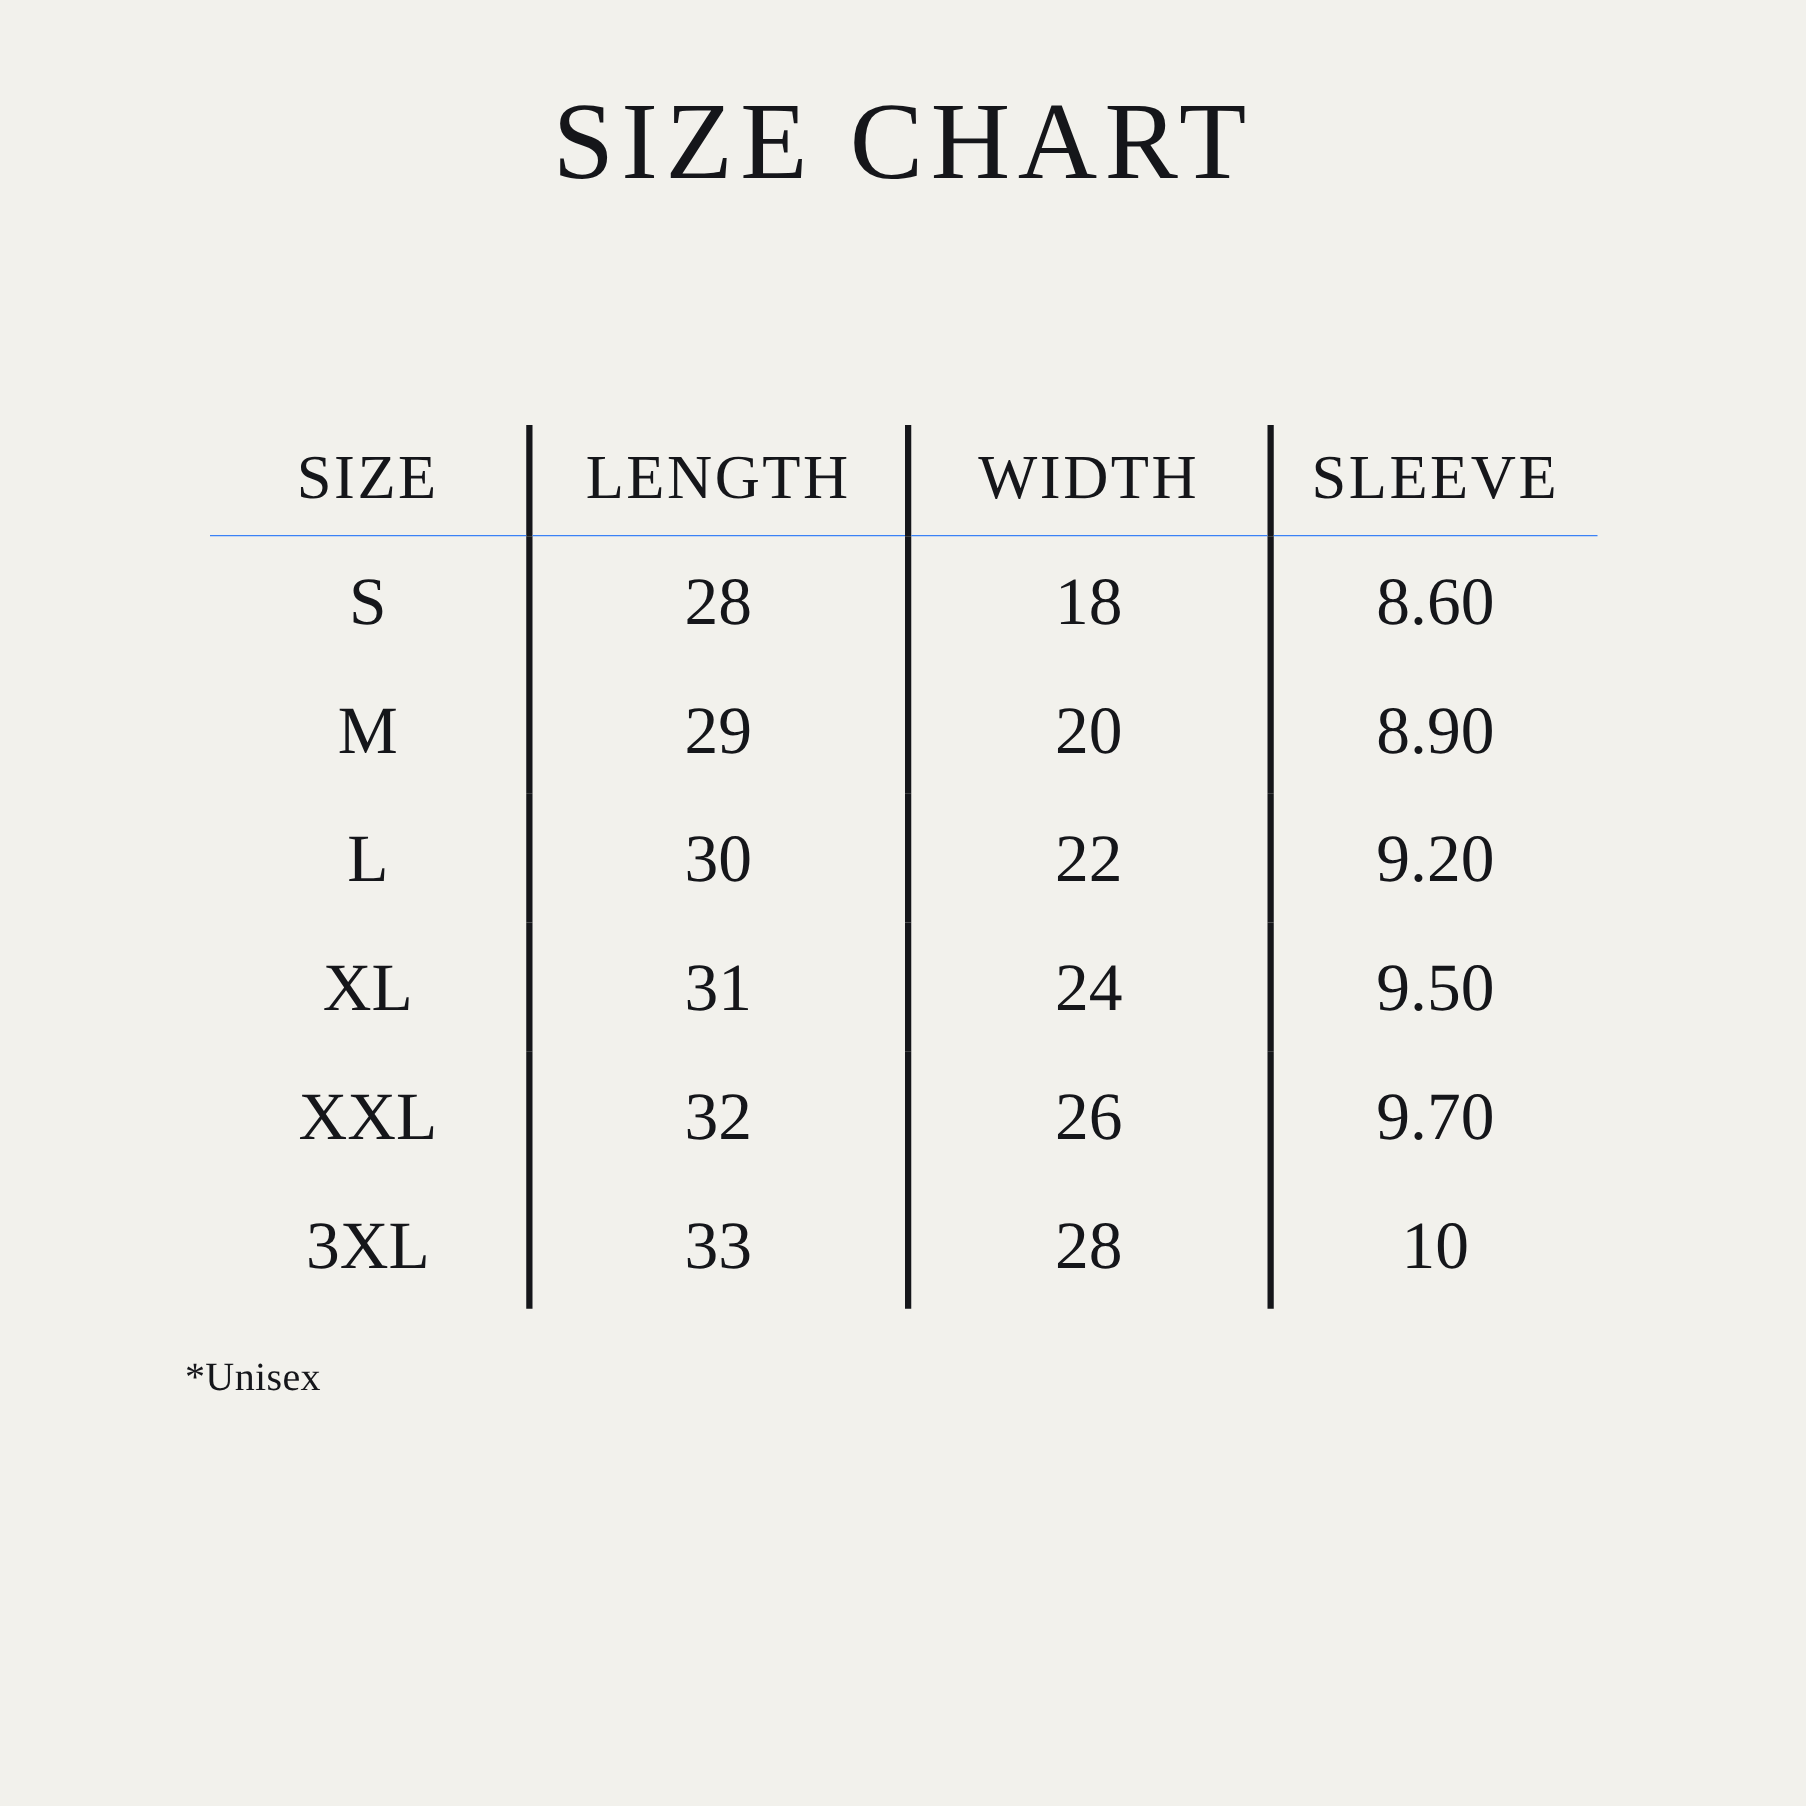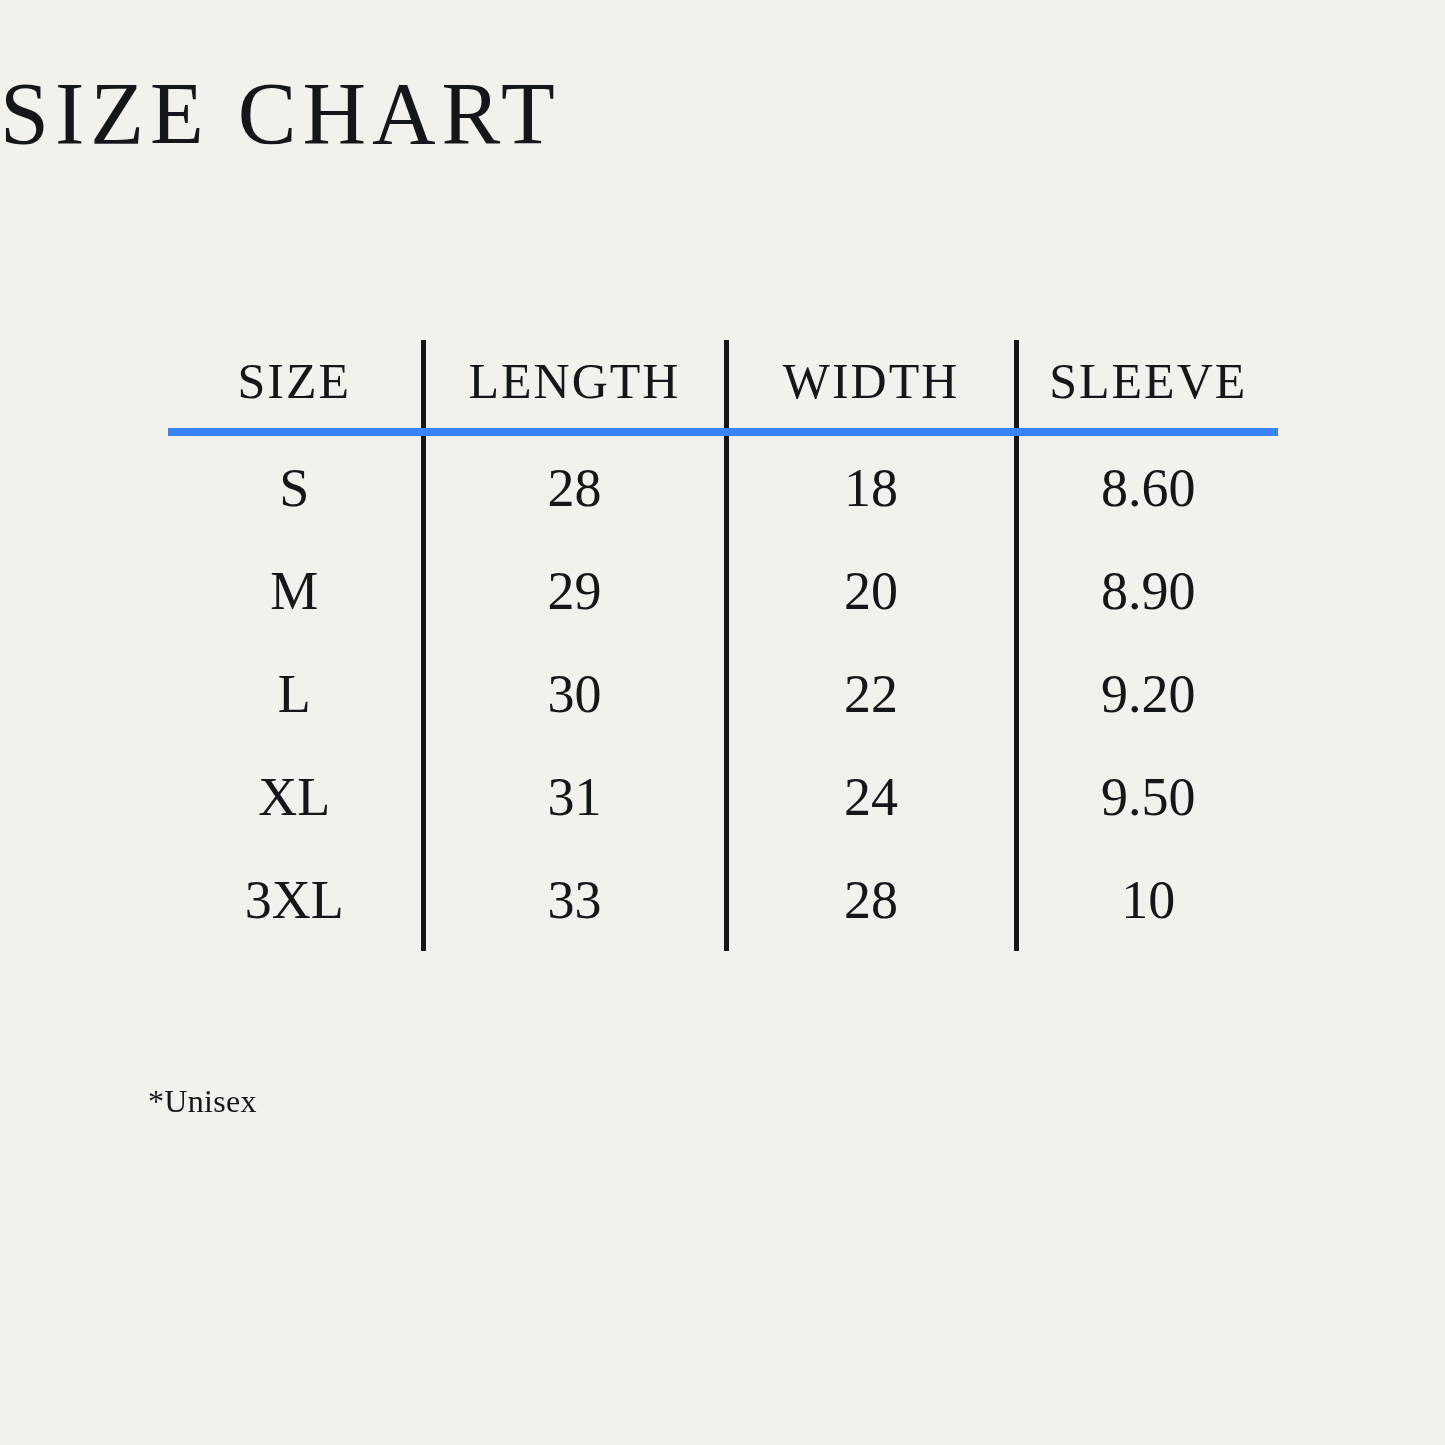--- a/index.html
+++ b/index.html
@@ -20,21 +20,21 @@
     height: 1445px;
     box-sizing: border-box;
   }
 
   
   .title-block {
     position: absolute;
     top: 68px;
     left: 0;
     width: 100%;
-    text-align: left;
+    text-align: center;
   }
   .main-title {
     font-family: "Liberation Serif", serif;
     font-size: 88px;
     letter-spacing: 6px;
     line-height: 1.05;
     font-weight: 400;
     margin: 0;
   }
   .sub-title {
@@ -83,21 +83,21 @@
     height: 103px;
     vertical-align: middle;
   }
   
   table.size-table th + th,
   table.size-table td + td {
     border-left: 5px solid #15161a;
   }
   
   table.size-table thead tr {
-    border-bottom: 8px solid #3b82f6;
+    border-bottom: 1px solid #3b82f6;
   }
   
   table.size-table tbody tr:first-child td + td {
     box-shadow: none;
   }
 
   
   .notes {
     position: absolute;
     left: 148px;
@@ -157,20 +157,26 @@
           <td>22</td>
           <td>9.20</td>
         </tr>
         <tr>
           <td>XL</td>
           <td>31</td>
           <td>24</td>
           <td>9.50</td>
         </tr>
         <tr>
+          <td>XXL</td>
+          <td>32</td>
+          <td>26</td>
+          <td>9.70</td>
+        </tr>
+        <tr>
           <td>3XL</td>
           <td>33</td>
           <td>28</td>
           <td>10</td>
         </tr>
       </tbody>
     </table>
   </div>
 
   <div class="notes">

